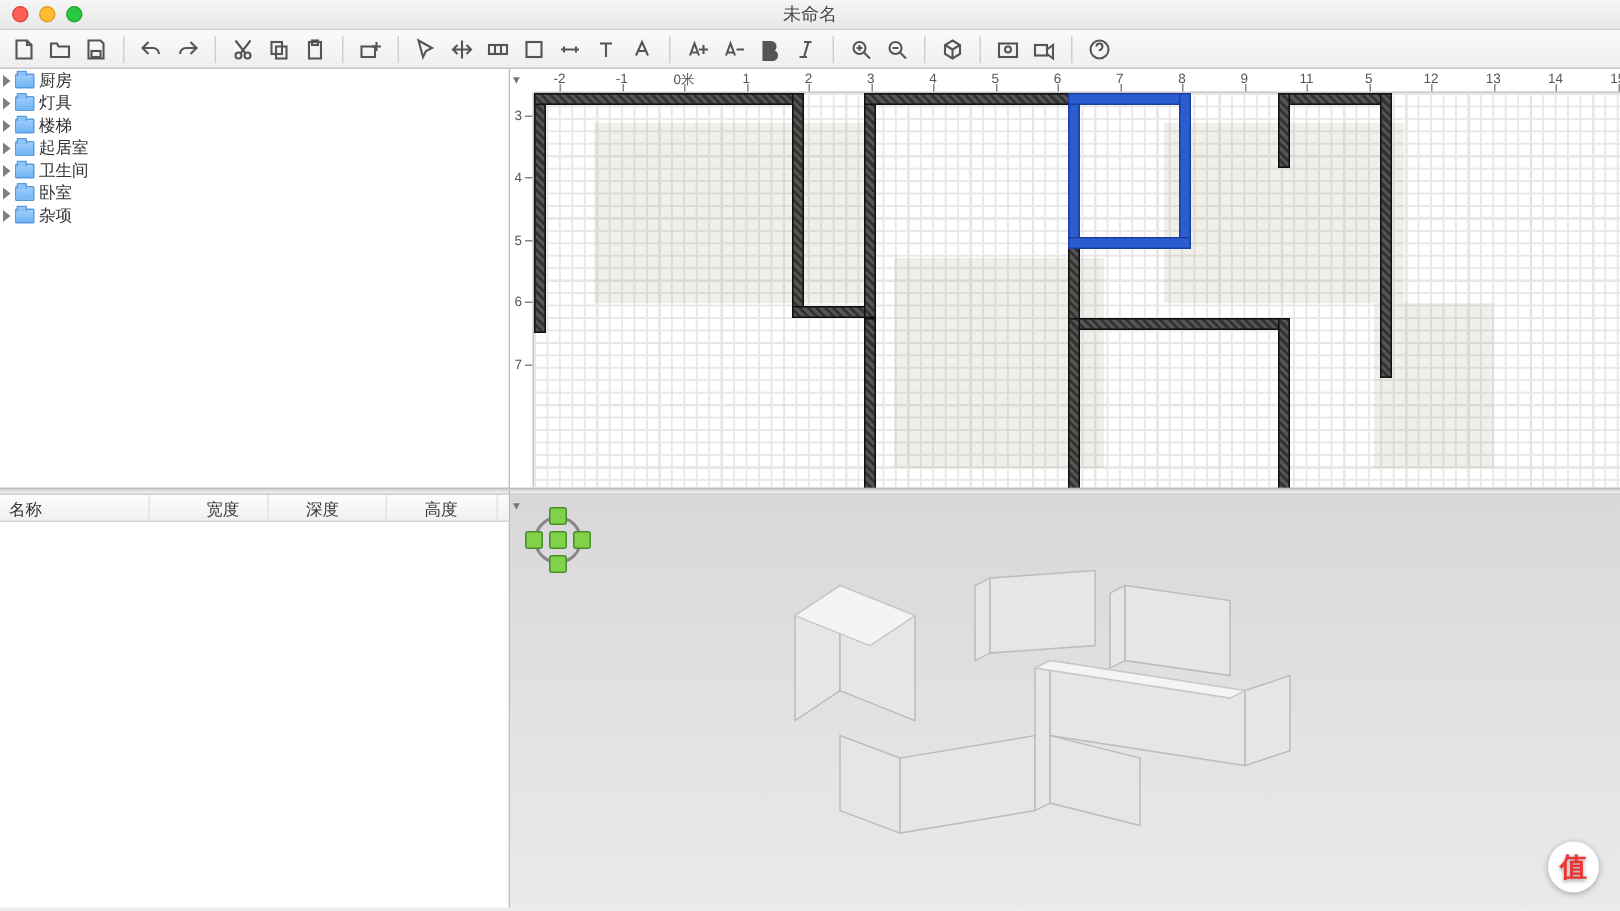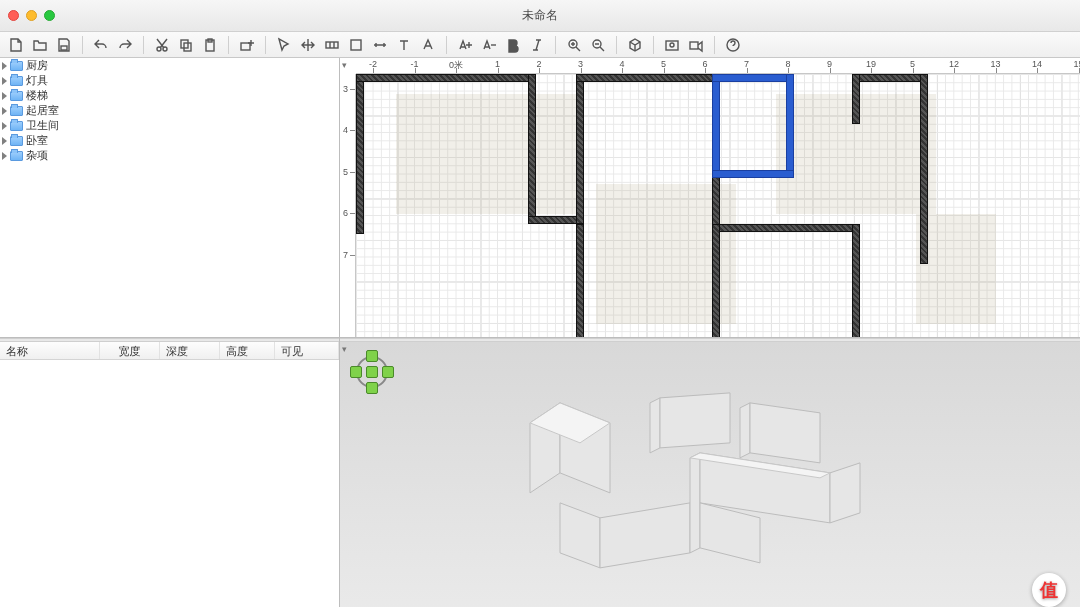--- a/index.html
+++ b/index.html
@@ -1,19 +1,19 @@
 <!DOCTYPE html>
 <html><head>
 <meta charset="utf-8">
 <style>
   * { box-sizing: border-box; margin: 0; padding: 0; font-family: -apple-system, "Helvetica Neue", Arial, sans-serif; }
   html, body { width: 1080px; height: 607px; overflow: hidden; background: #ececec; }
 
   
-  .titlebar { height: 32px; background: linear-gradient(#f6f6f6,#e8e8e8); border-bottom: 1px solid #d0d0d0; display: flex; align-items: center; position: relative; }
+  .titlebar { height: 20px; background: linear-gradient(#f6f6f6,#e8e8e8); border-bottom: 1px solid #d0d0d0; display: flex; align-items: center; position: relative; }
   .traffic { display: flex; gap: 7px; padding-left: 8px; }
   .tl { width: 11px; height: 11px; border-radius: 50%; }
   .tl.red { background:#ff5f57; border:1px solid #e24640;}
   .tl.yellow { background:#febc2e; border:1px solid #dfa023;}
   .tl.green { background:#28c840; border:1px solid #26a934;}
   .title { position:absolute; left:0; right:0; text-align:center; font-size:12px; color:#4a4a4a; pointer-events:none;}
 
   
   .toolbar { height: 26px; background: linear-gradient(#fafafa,#efefef); border-bottom: 1px solid #c8c8c8; display:flex; align-items:center; padding: 0 6px; gap: 4px; }
   .tbtn { width: 20px; height: 20px; display:flex; align-items:center; justify-content:center; color:#555; border-radius:3px;}
@@ -30,21 +30,21 @@
   .tree-row { display:flex; align-items:center; height:15px; padding-left:2px; gap:3px;}
   .tri { width:0;height:0;border-top:4px solid transparent;border-bottom:4px solid transparent;border-left:5px solid #808080;}
   .folder-icon { width:13px;height:10px; background:linear-gradient(#9ecffd,#6fb4f5); border:1px solid #5a9adf; border-radius:1px; position:relative;}
   .folder-icon::before{content:"";position:absolute;top:-3px;left:0;width:5px;height:3px;background:#8cc4f9;border:1px solid #5a9adf;border-bottom:none;border-radius:1px 1px 0 0;}
 
   
   .hsplit { height:4px; background:#e8e8e8; border-top:1px solid #cfcfcf; border-bottom:1px solid #cfcfcf; cursor:row-resize;}
 
   
   .ftable { flex:1; background:#fff; display:flex; flex-direction:column;}
-  .fhead { display:flex; height:18px; background:linear-gradient(#fdfdfd,#f0f0f0); border-bottom:1px solid #d4d4d4; font-size:11px; color:#333;}
+  .fhead { display:flex; height:18px; background:linear-gradient(#fdfdfd,#f0f0f0); border-bottom:1px solid #d4d4d4; font-size:11px; color:#333;gap:19px;}
   .fhead div { padding:2px 6px; border-right:1px solid #e2e2e2;}
   .fhead .c1{flex:0 0 100px;} .fhead .c2{flex:0 0 60px;text-align:center;} .fhead .c3{flex:0 0 60px;} .fhead .c4{flex:0 0 55px;} .fhead .c5{flex:1;}
   .fbody{flex:1;}
 
   
   .plan { flex: 0 0 280px; background:#fff; position:relative; overflow:hidden; border-bottom:1px solid #bdbdbd;}
   .plan .collapse { position:absolute; left:2px; top:2px; width:10px; height:10px; font-size:9px; color:#777;}
   .ruler-h { position:absolute; left:16px; right:0; top:0; height:16px; background:#fff; border-bottom:1px solid #c7c7c7; font-size:9px; color:#555;}
   .ruler-h span{position:absolute; top:1px; transform:translateX(-50%);}
   .ruler-h i{position:absolute; bottom:0; width:1px; height:5px; background:#888;}
@@ -325,21 +325,21 @@
           <span style="left: 307.5px;">5</span>
           <i style="left: 349px;"></i>
           <span style="left: 349px;">6</span>
           <i style="left: 390.5px;"></i>
           <span style="left: 390.5px;">7</span>
           <i style="left: 432px;"></i>
           <span style="left: 432px;">8</span>
           <i style="left: 473.5px;"></i>
           <span style="left: 473.5px;">9</span>
           <i style="left: 515px;"></i>
-          <span style="left: 515px;">19</span>
+          <span style="left: 515px;">11</span>
           <i style="left: 556.5px;"></i>
           <span style="left: 556.5px;">5</span>
           <i style="left: 598px;"></i>
           <span style="left: 598px;">12</span>
           <i style="left: 639.5px;"></i>
           <span style="left: 639.5px;">13</span>
           <i style="left: 681px;"></i>
           <span style="left: 681px;">14</span>
           <i style="left: 722.5px;"></i>
           <span style="left: 722.5px;">15</span>

